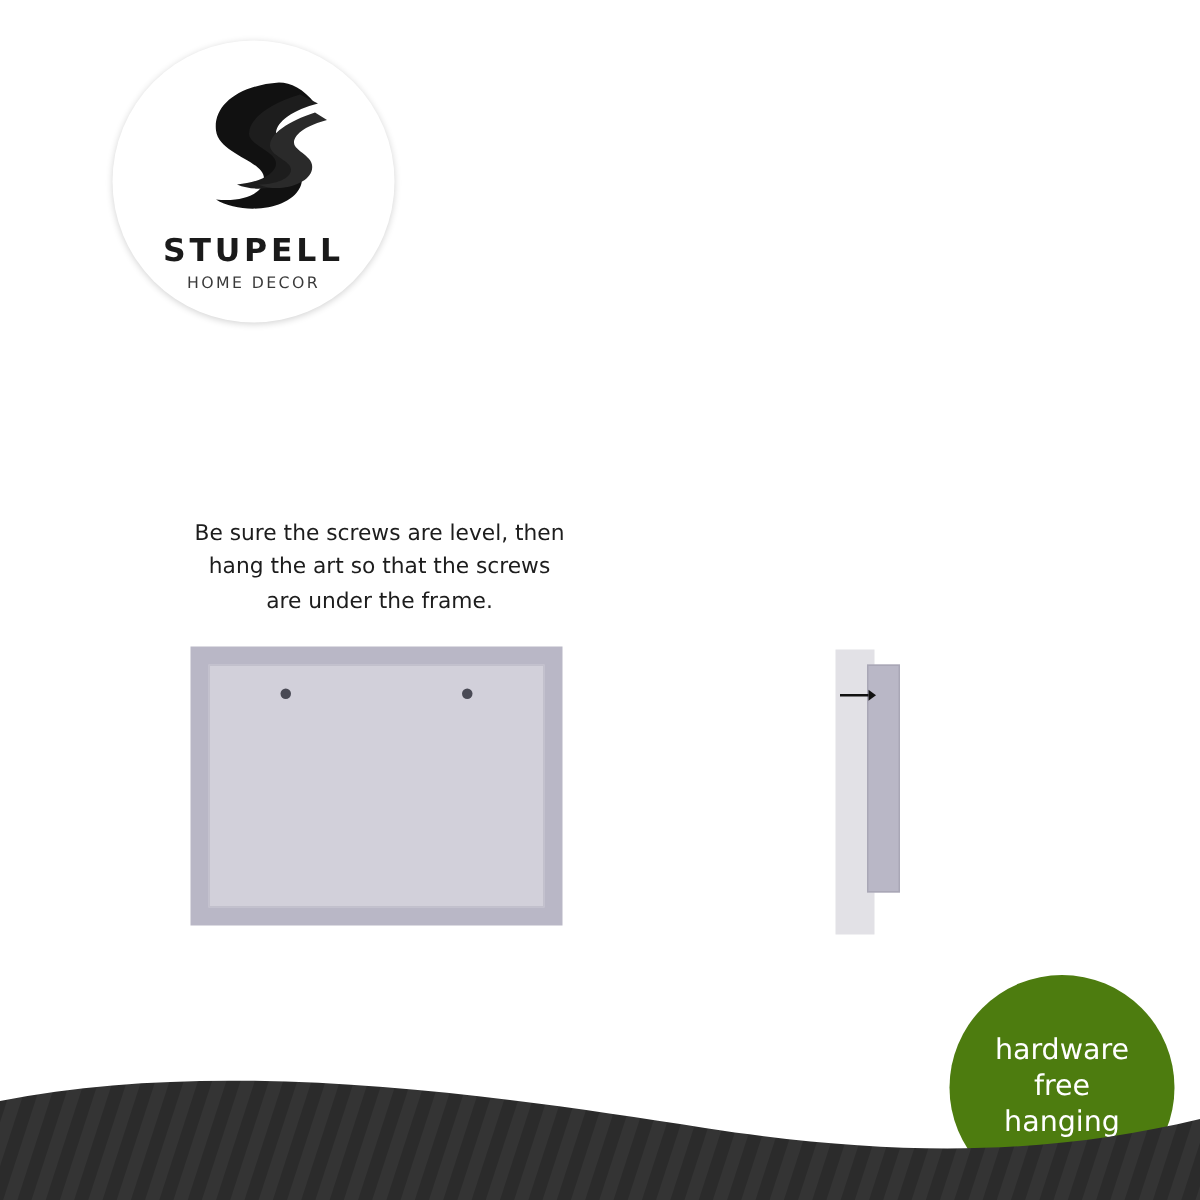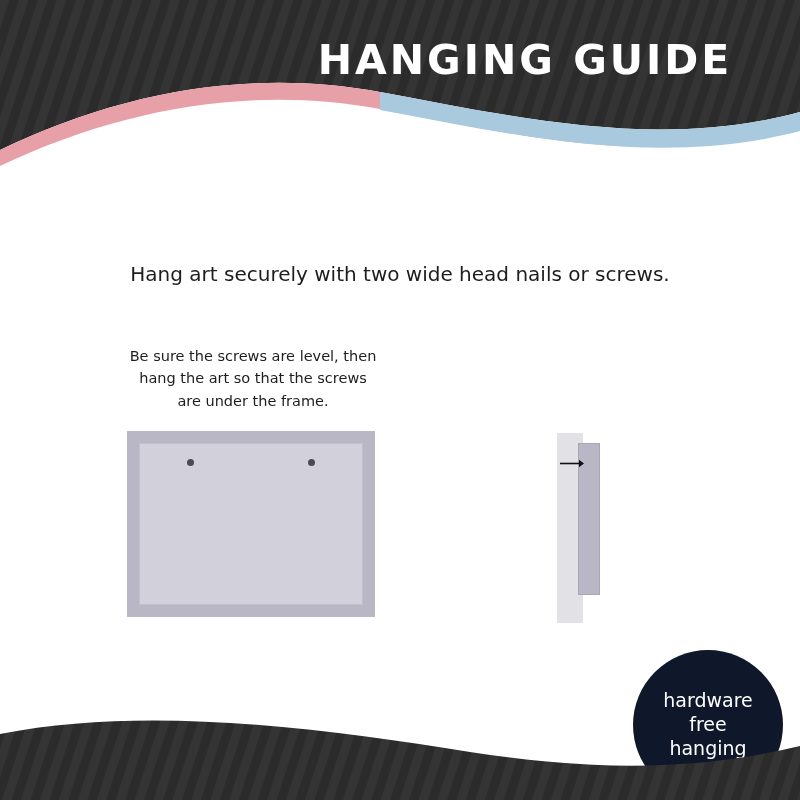--- a/index.html
+++ b/index.html
@@ -201,21 +201,21 @@
   }
 
   
   .bubble {
     position: absolute;
     left: 633px;
     top: 650px;
     width: 150px;
     height: 150px;
     border-radius: 50%;
-    background: #0f172a;
+    background: #4d7c0f;
     color: #ffffff;
     display: flex;
     flex-direction: column;
     align-items: center;
     justify-content: center;
     line-height: 1.25;
     font-size: 19px;
   }
   .bubble span { display: block; text-align: center; }
 
@@ -227,45 +227,31 @@
     width: 800px;
     height: 110px;
     overflow: hidden;
   }
 </style>
 </head>
 <body>
 
 <div id="page">
 
-  <div class="top-banner">
-    <svg width="800" height="175" viewBox="0 0 800 175" xmlns="http://www.w3.org/2000/svg" aria-hidden="true">
-      <defs>
-        <pattern id="stripes" width="18" height="18" patternUnits="userSpaceOnUse" patternTransform="rotate(18)">
-          <rect width="18" height="18" fill="#2b2b2b"></rect>
-          <rect width="9" height="18" fill="#343434"></rect>
-        </pattern>
-        <clipPath id="topclip">
-          <path d="M0,0 L800,0 L800,112 C660,150 520,118 380,92 C250,68 120,92 0,150 Z"></path>
-        </clipPath>
-      </defs>
-      <g clip-path="url(#topclip)">
-        <rect x="0" y="0" width="800" height="175" fill="url(#stripes)"></rect>
-        <path d="M0,160 C120,100 250,78 380,100 C520,124 660,158 800,120 L800,175 L0,175 Z" fill="#2b2b2b" opacity="0"></path>
-      </g>
-
-      <path d="M0,150 C120,92 250,68 380,92 C460,107 540,125 620,129 L620,146 C540,142 460,124 380,109 C250,85 120,109 0,166 Z" fill="#e8a0a8"></path>
-
-      <path d="M380,92 C520,118 660,150 800,112 L800,131 C660,168 520,136 380,110 Z" fill="#a9c9de"></path>
+
+  <div class="logo-badge">
+    <svg class="logo-mark" viewBox="0 0 110 96" xmlns="http://www.w3.org/2000/svg">
+      <path d="M72,6 C44,8 28,22 30,38 C32,54 62,58 62,70 C62,80 48,86 30,84 C46,94 78,92 86,76 C93,62 66,54 64,42 C62,31 78,22 96,20 C88,10 80,6 72,6 Z" fill="#111111"></path>
+      <path d="M86,14 C66,20 52,30 52,40 C52,48 70,52 70,60 C70,67 58,73 44,74 C58,80 80,76 84,64 C88,53 70,48 70,40 C70,32 82,24 98,20 Z" fill="#1d1d1d"></path>
+      <path d="M96,26 C78,32 66,40 66,48 C66,55 80,58 80,64 C80,70 70,74 58,74 C72,80 92,74 94,64 C96,55 82,52 82,46 C82,40 92,34 104,31 Z" fill="#2a2a2a"></path>
     </svg>
-    <div class="header-title">HANGING GUIDE</div>
-  </div>
-
-
-  <div class="lead-line">Hang art securely with two wide head nails or screws.</div>
+    <div class="logo-name">STUPELL</div>
+    <div class="logo-sub">HOME DECOR</div>
+  </div>
+
 
   <div class="caption-left">Be sure the screws are level, then hang the art so that the screws are under the frame.</div>
   <div class="frame-front">
     <div class="frame-front-inner"></div>
     <div class="screw left"></div>
     <div class="screw right"></div>
   </div>
 
   <div class="side-wall"></div>
   <div class="side-frame"></div>

